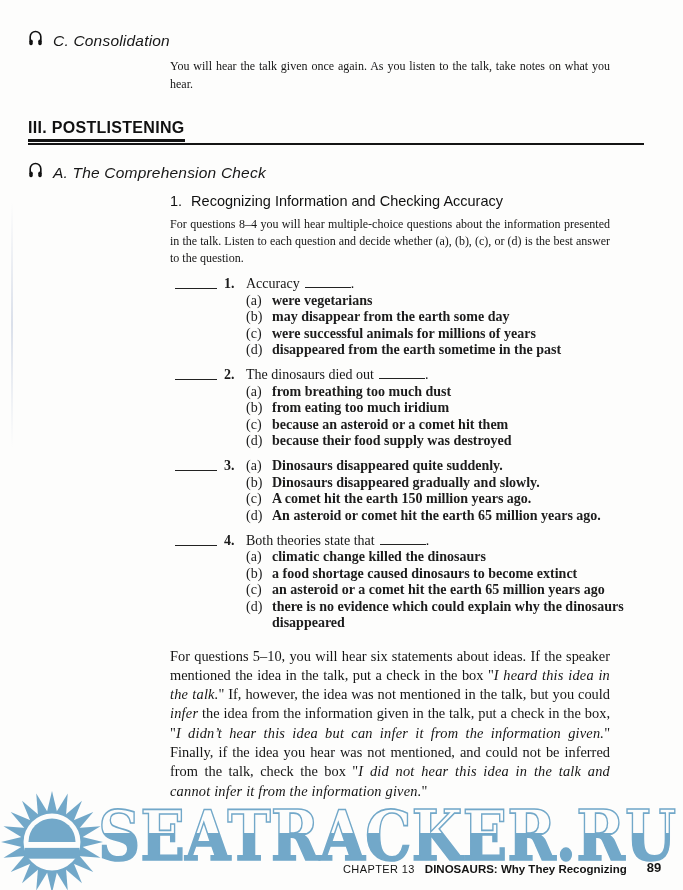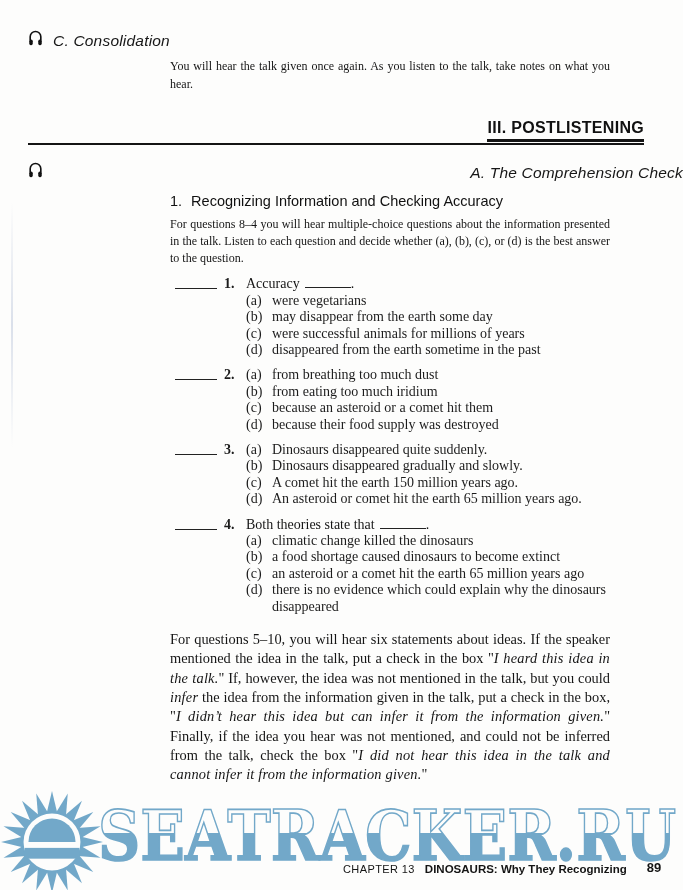--- a/index.html
+++ b/index.html
@@ -43,34 +43,33 @@
     text-align: justify;
     color: #151515;
   }
   .para.first { margin-top: 7px; }
 
   .post-block {
     margin: 26px 0 4px 28px;
     width: 616px;
     border-bottom: 2px solid #141414;
     padding-bottom: 4px;
-    text-align: right;
   }
   .post-heading {
     display: inline-block;
     font-family: "Liberation Sans", sans-serif;
     font-weight: bold;
     font-size: 16px;
     letter-spacing: .3px;
     color: #111;
     border-bottom: 3px solid #141414;
     padding-bottom: 2px;
     margin-bottom: -3px;
   }
-  .sec-a { margin-top: 15px; justify-content: space-between; }
+  .sec-a { margin-top: 15px; }
 
   .task-title {
     margin: 11px 0 0 170px;
     font-family: "Liberation Sans", sans-serif;
     font-weight: normal;
     font-size: 14.5px;
     color: #111;
   }
   .task-title .tnum { margin-right: 9px; }
 
@@ -101,21 +100,21 @@
   .q-content { flex: 1 1 auto; }
   .q-stem { color: #151515; }
   .inline-blank {
     display: inline-block;
     width: 46px; height: 12px;
     border-bottom: 1.4px solid #222;
     margin-left: 5px;
   }
   .q-opt { display: flex; align-items: flex-start; }
   .q-letter { flex: 0 0 26px; }
-  .q-text { flex: 1 1 auto; padding-right: 16px; }
+  .q-text { flex: 1 1 auto; padding-right: 16px; font-weight: bold; }
 
   .outro {
     margin-top: 15px;
     line-height: 19.3px;
     font-size: 14.4px;
   }
   .outro i { letter-spacing: .2px; }
 
   
   .watermark {
@@ -207,20 +206,23 @@
                 <span class="q-text">disappeared from the earth sometime in the past</span>
               </div>
             </div>
     </div>
   </div>
 
   <div class="q-row">
     <span class="q-blank"></span>
     <span class="q-num">2.</span>
     <div class="q-content">
+      <div class="q-stem">
+        <span class="q-stem-text">The dinosaurs died out</span><span class="inline-blank"></span><span>.</span>
+      </div>
       <div class="q-options">
               <div class="q-opt">
                 <span class="q-letter">(a)</span>
                 <span class="q-text">from breathing too much dust</span>
               </div>
               <div class="q-opt">
                 <span class="q-letter">(b)</span>
                 <span class="q-text">from eating too much iridium</span>
               </div>
               <div class="q-opt">

